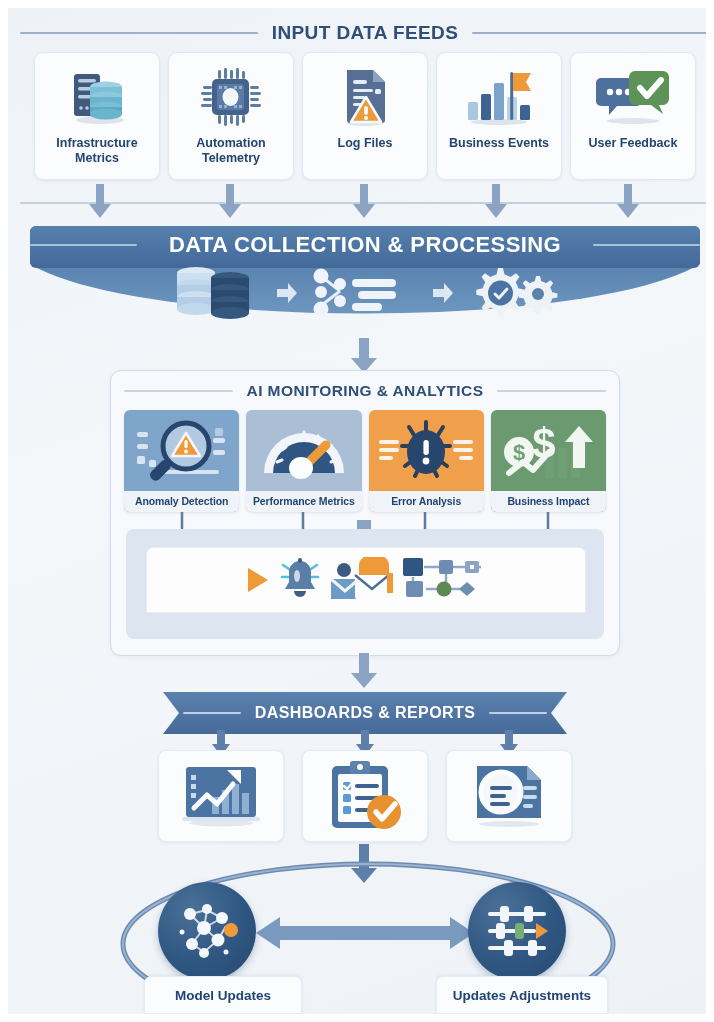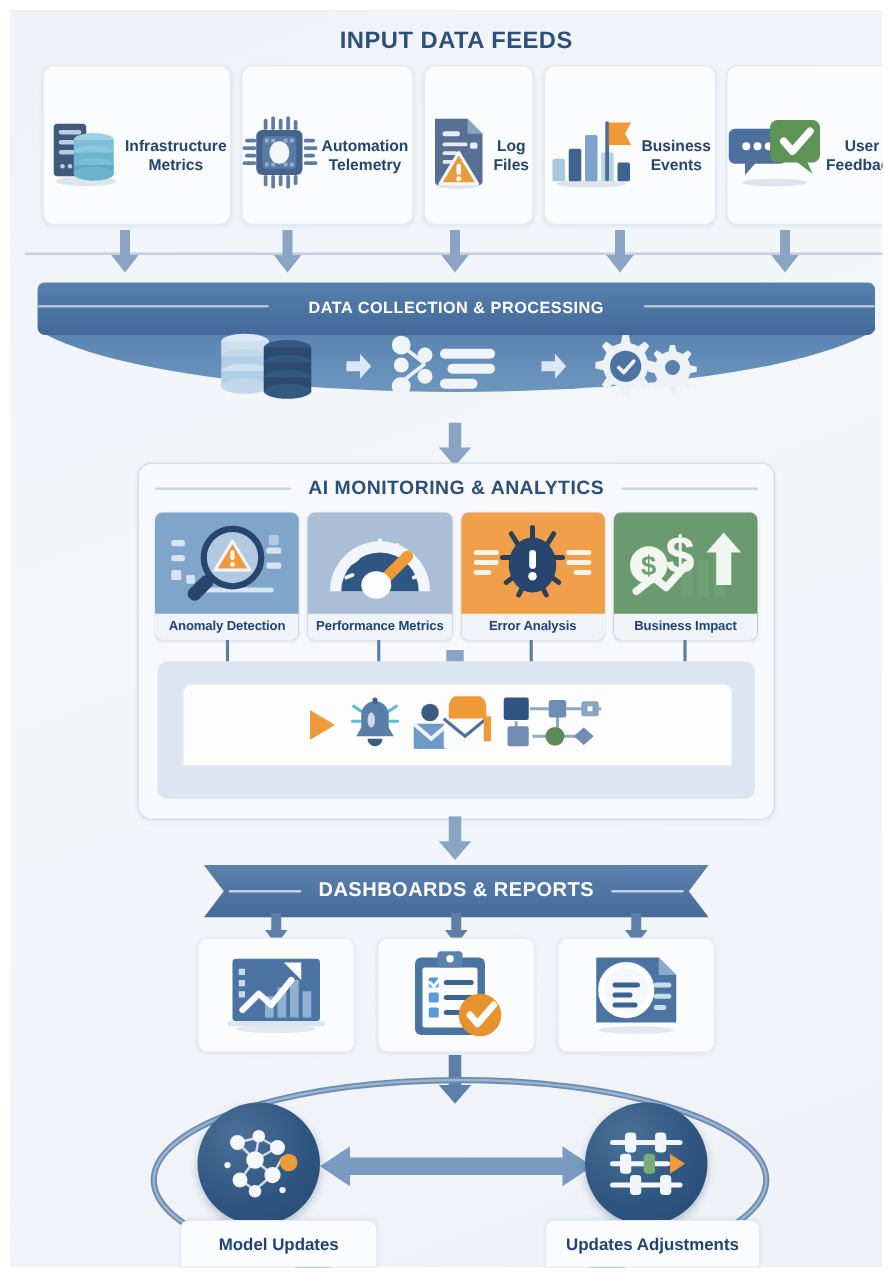--- a/index.html
+++ b/index.html
@@ -27,37 +27,37 @@
     white-space: nowrap;
   }
   .sec-title .rule {
     height: 2px; flex: 1 1 auto; min-width: 22px;
     background: currentColor; opacity: .45; border-radius: 2px;
   }
   .sec-title .txt { padding: 0 4px; }
 
   #input-title {
     left: 12px; top: 12px; width: 690px; height: 26px;
-    color: #2d4f78; font-size: 19px; flex-direction: column;
+    color: #2d4f78; font-size: 19px;
   }
   #input-title .rule { background: #91a9c4; opacity: .9; height: 2px; }
 
   
   #input-row {
     position: absolute; left: 26px; top: 44px;
     width: 662px; height: 128px;
     display: flex; gap: 8px;
   }
   .input-card {
     flex: 1 1 0;
     background: #fbfcfe;
     border: 1px solid #e3e9f1;
     border-radius: 9px;
     box-shadow: 0 1px 3px rgba(80,110,150,.10);
-    display: flex; flex-direction: row;
+    display: flex; flex-direction: column;
     align-items: center; justify-content: flex-start;
     padding-top: 11px;
   }
   .input-card .ico { height: 66px; display: flex; align-items: center; justify-content: center; }
   .input-card .lbl {
     margin-top: 6px; text-align: center;
     font-size: 12.5px; font-weight: bold; color: #24456f;
     line-height: 15px; font-stretch: condensed;
     padding: 0 3px;
   }
@@ -66,21 +66,21 @@
   .hrule {
     position: absolute; height: 2px;
     background: #b9c9dd; border-radius: 2px; opacity: .85;
   }
   .darrow { position: absolute; }
 
   
   #dc-wrap { position: absolute; left: 22px; top: 218px; width: 670px; height: 105px; }
   #dc-title {
     position: absolute; left: 0; top: 7px; width: 670px; height: 24px;
-    color: #ffffff; font-size: 13px; z-index: 4; gap: 28px;
+    color: #ffffff; font-size: 22px; z-index: 4; gap: 28px;
   }
   #dc-title .rule { background: #ffffff; opacity: .55; }
   #dc-icons {
     position: absolute; left: 0; top: 36px; width: 670px; height: 62px;
     display: flex; align-items: center; justify-content: center; gap: 13px;
     z-index: 4;
   }
 
   
   #ai-panel {

